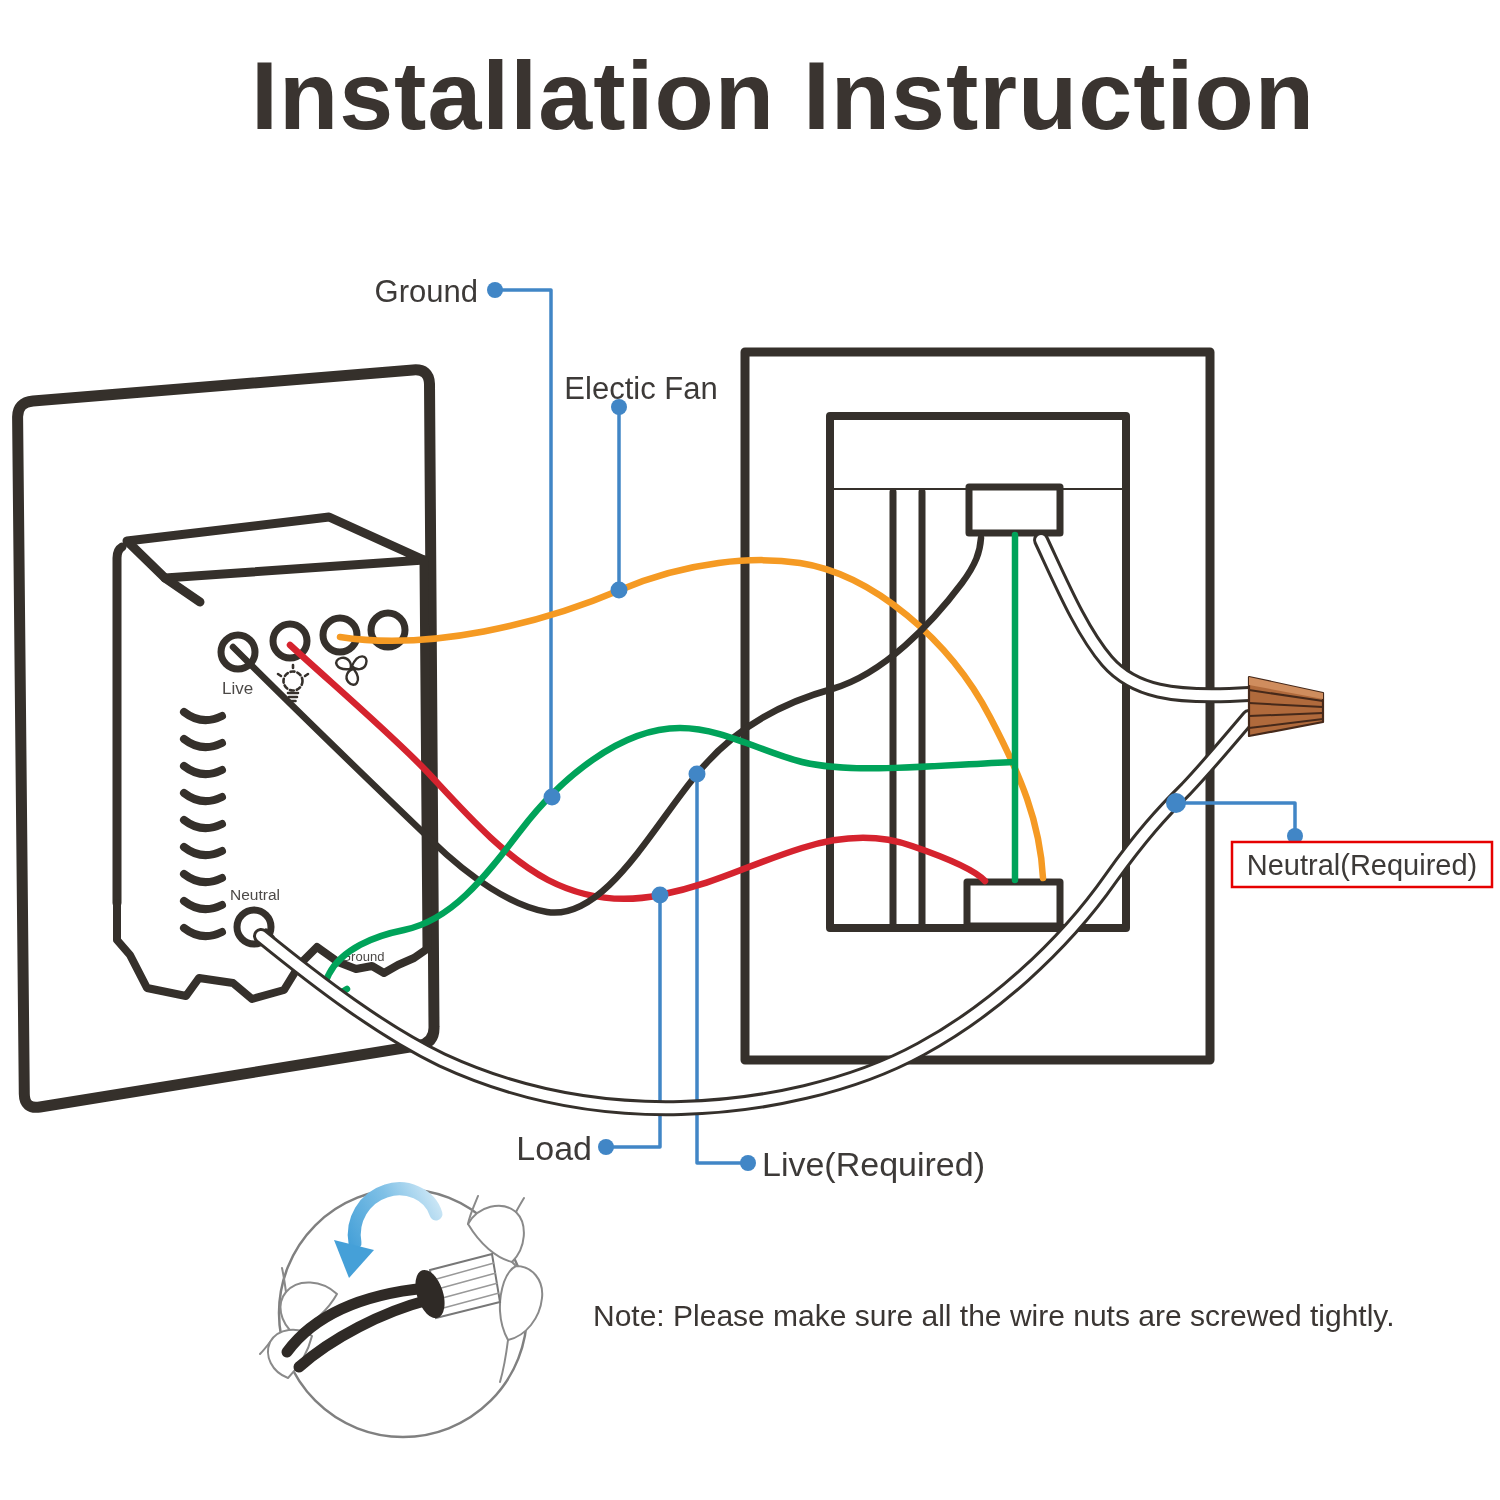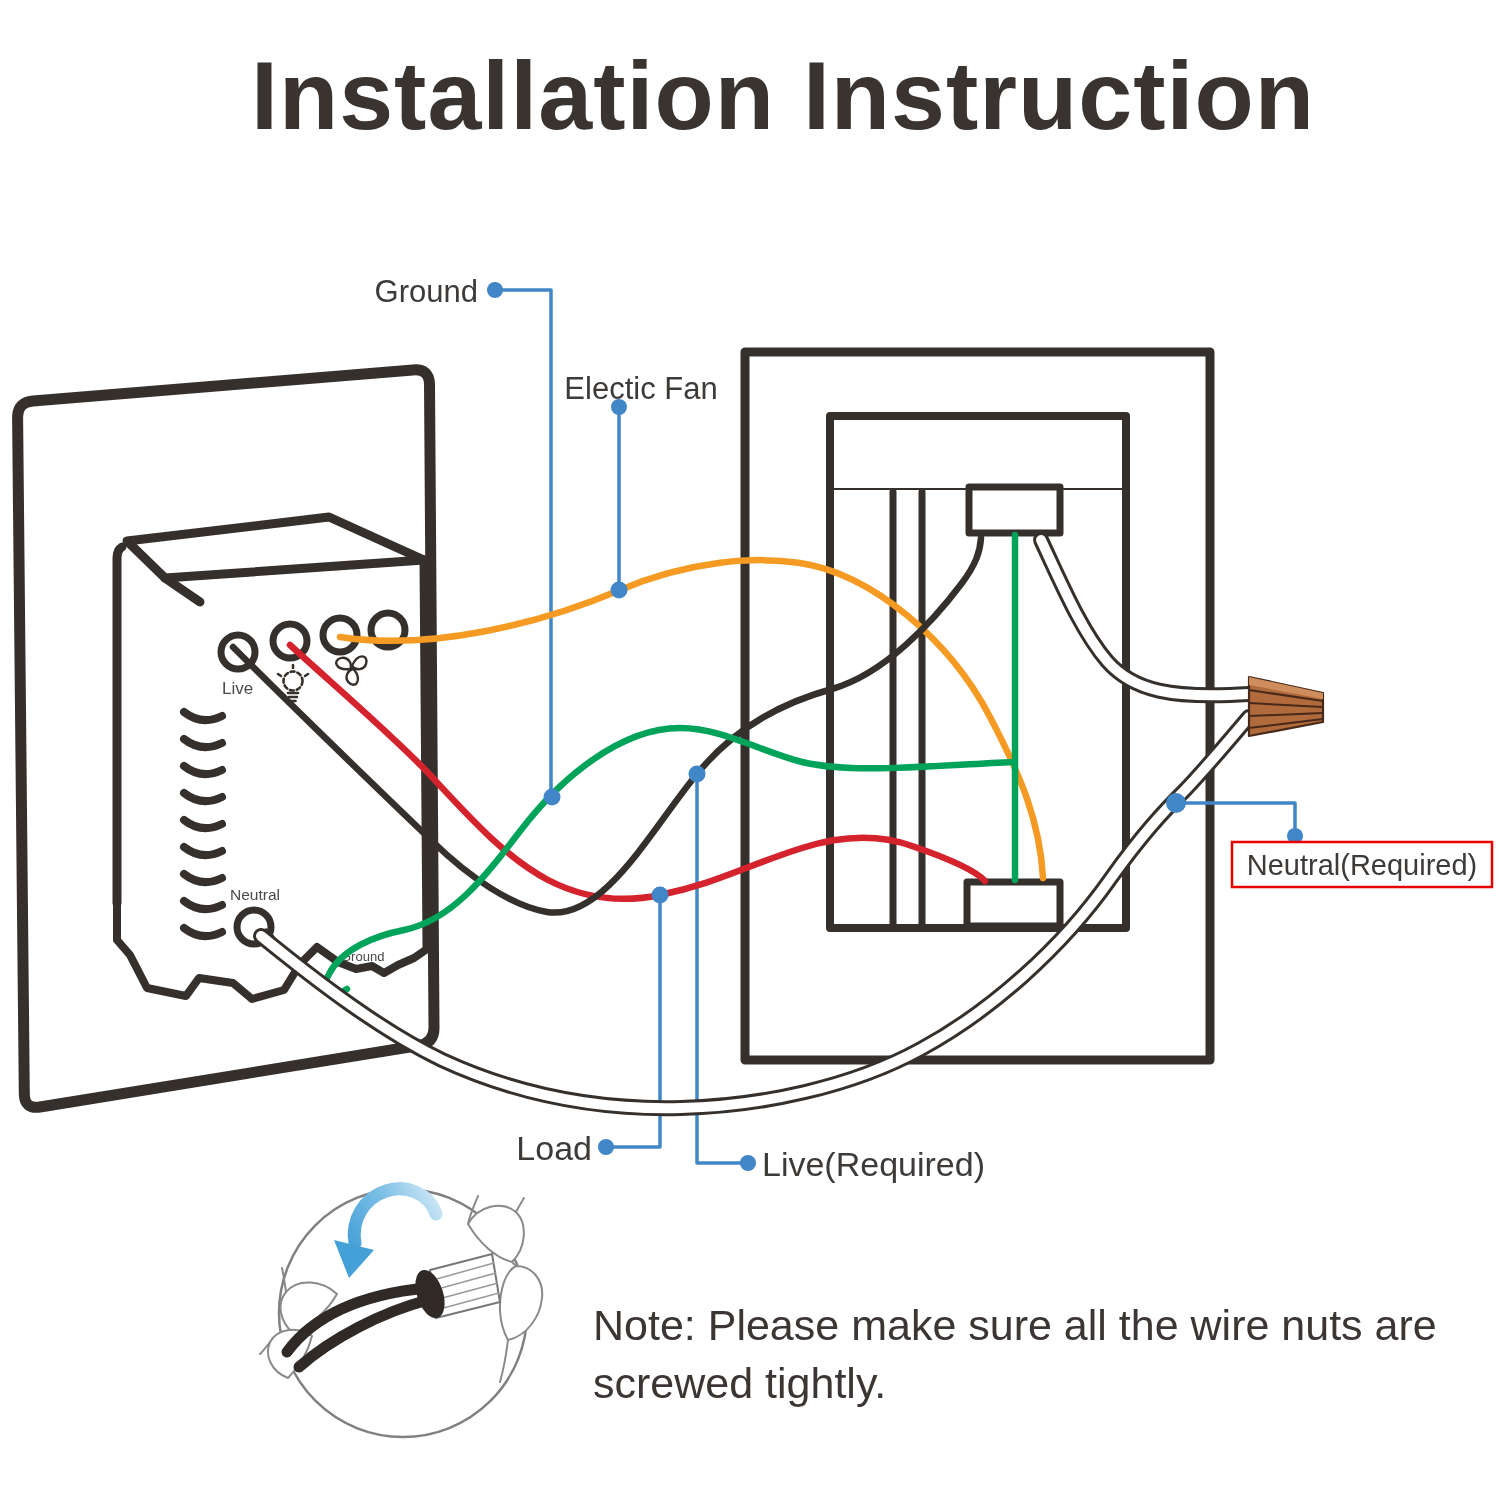--- a/index.html
+++ b/index.html
@@ -1,20 +1,20 @@
 <!DOCTYPE html>
 <html><head>
 <meta charset="utf-8">
 <style>
   html,body{margin:0;padding:0;background:#ffffff;}
   .stage{position:relative;width:1500px;height:1500px;background:#fff;overflow:hidden;
          font-family:"Liberation Sans", sans-serif;}
   .title{position:absolute;top:40px;left:0;width:1500px;text-align:center;
          font-size:97px;font-weight:bold;color:#3a3430;letter-spacing:1px;margin:0;padding-left:33px;}
-  .note{position:absolute;left:593px;top:1296px;width:860px;font-size:43px;
+  .note{position:absolute;left:593px;top:1296px;width:860px;font-size:30px;
         color:#3b3633;line-height:1.35;}
   svg{position:absolute;left:0;top:0;}
   .ln{stroke:#35302b;fill:none;stroke-linecap:round;stroke-linejoin:round;}
   .lnf{stroke:#35302b;fill:#ffffff;stroke-linejoin:round;}
   .blue{stroke:#4186c6;fill:none;stroke-linecap:round;stroke-linejoin:round;}
   .dot{fill:#4186c6;stroke:none;}
   .lbl{fill:#3d3a38;font-family:"Liberation Sans",sans-serif;}
   .small-lbl{fill:#4c4947;font-family:"Liberation Sans",sans-serif;}
   .gray{stroke:#8a8a8a;fill:#ffffff;stroke-linecap:round;stroke-linejoin:round;}
 </style>

